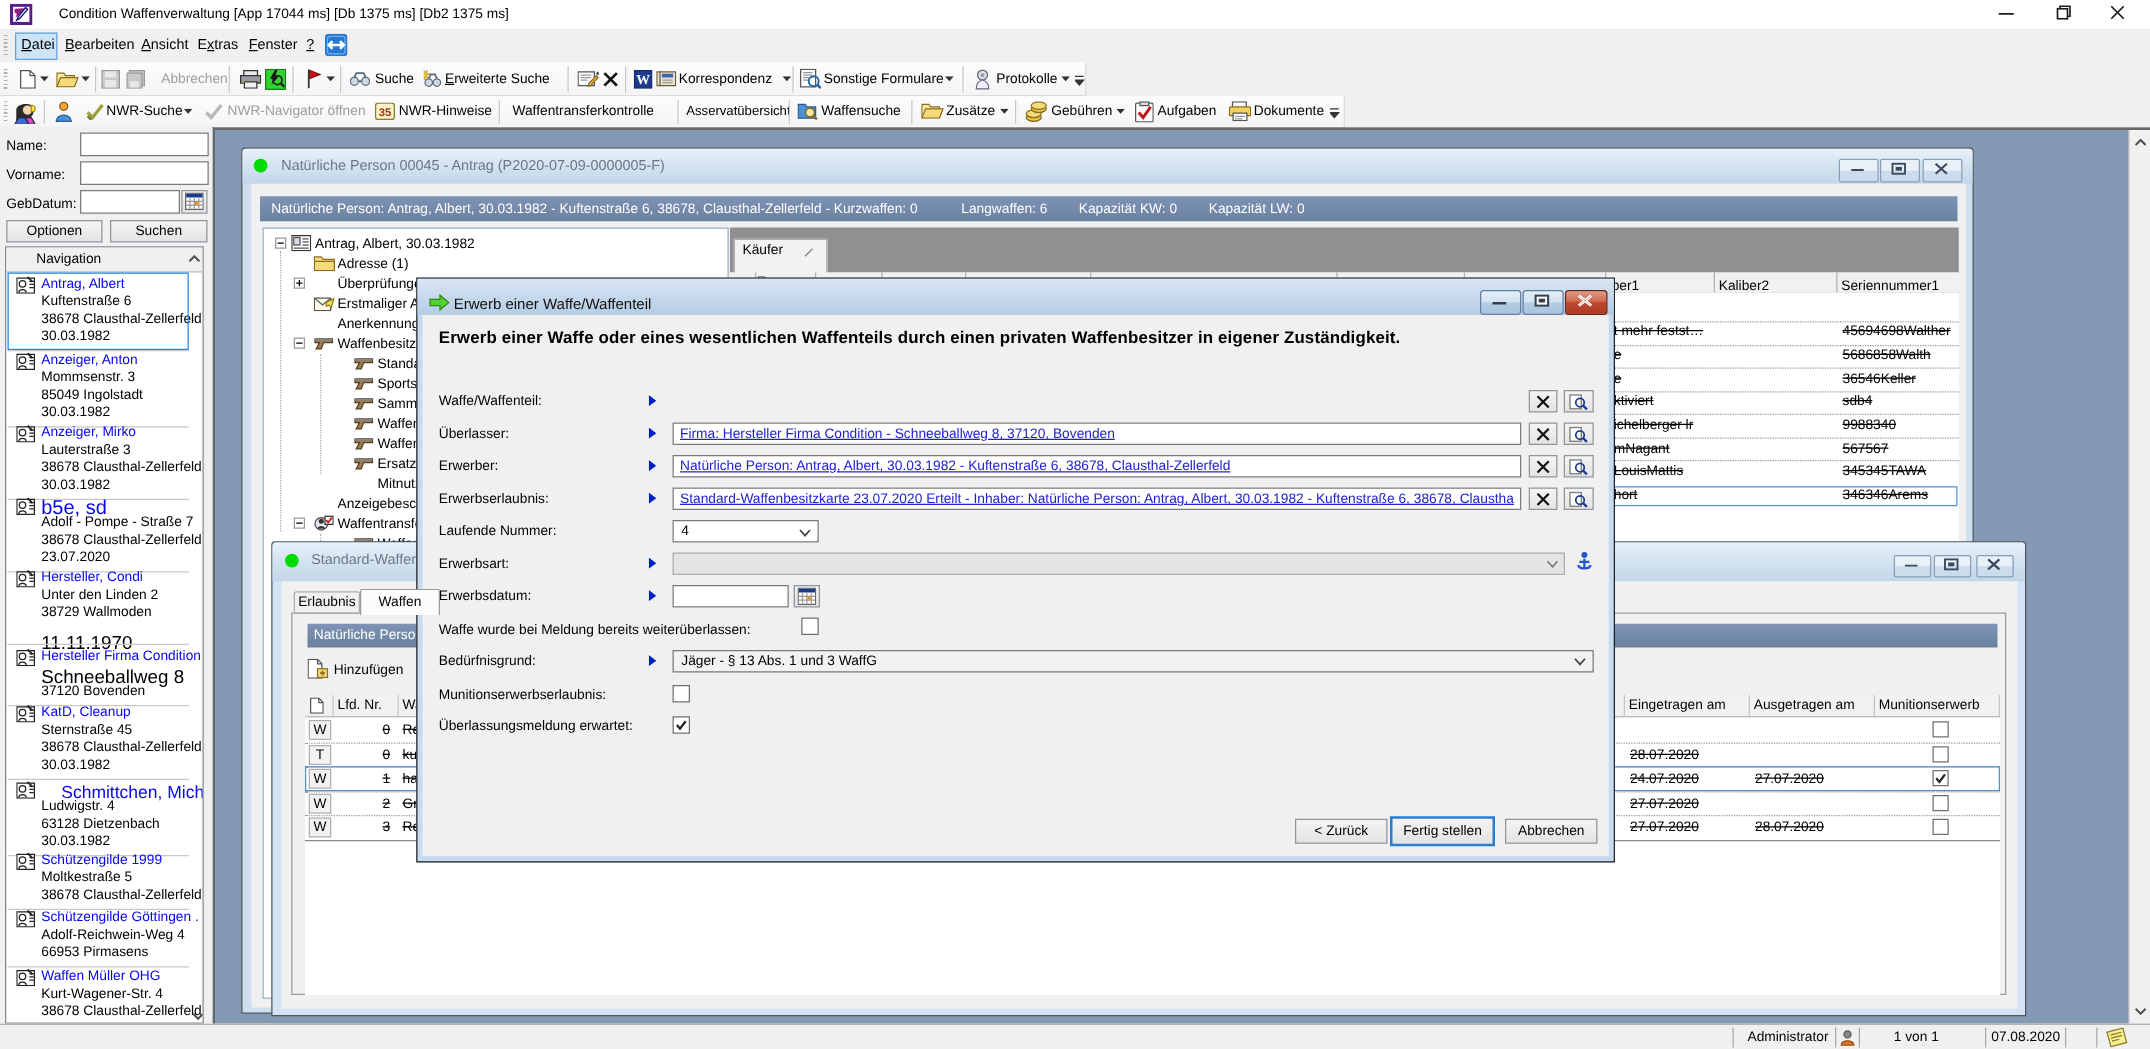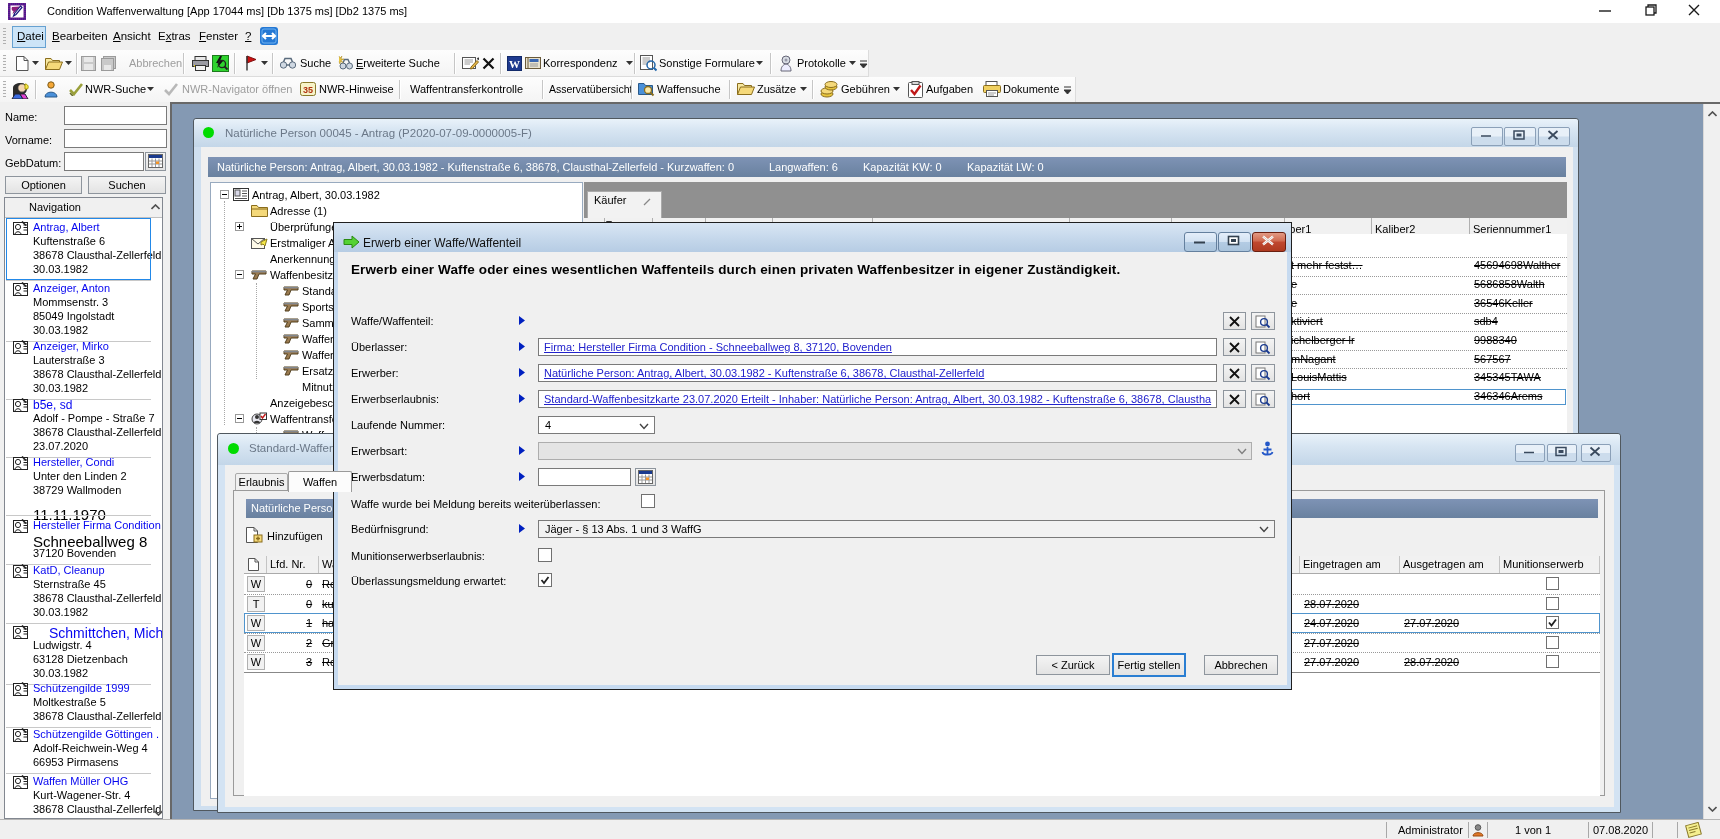--- a/index.html
+++ b/index.html
@@ -341,21 +341,21 @@
           <div class="a t" style="left:28px;top:170px;font-size:11px">38678 Clausthal-Zellerfeld</div>
           <div class="a t" style="left:28px;top:184px;font-size:11px">30.03.1982</div>
           <div class="a" style="left:1px;top:201px;width:145px;height:1px;background:#c8c8c8"></div>
           <div class="a" style="left:8px;top:200px"><svg width="17" height="14" viewBox="0 0 17 14">
               <rect x="0.5" y="1.5" width="14" height="12" fill="#fff" stroke="#222"></rect>
               <circle cx="5" cy="6" r="2.6" fill="none" stroke="#222"></circle>
               <path d="M2 13 C2.5 10 7.5 10 8 13" fill="none" stroke="#222"></path>
               <path d="M10.5 4 H14 M10.5 6.5 H14 M10.5 9 H14" stroke="#222"></path>
               <path d="M9 0.5 l4 4" stroke="#222" stroke-width="1.6"></path>
             </svg></div>
-          <div class="a t" style="left:28px;top:200px;color:#0505f0;font-size:12px">b5e, sd</div>
+          <div class="a t" style="left:28px;top:200px;color:#0505f0;font-size:16px">b5e, sd</div>
           <div class="a t" style="left:28px;top:214px;font-size:11px">Adolf - Pompe - Straße 7</div>
           <div class="a t" style="left:28px;top:228px;font-size:11px">38678 Clausthal-Zellerfeld</div>
           <div class="a t" style="left:28px;top:242px;font-size:11px">23.07.2020</div>
           <div class="a" style="left:1px;top:259px;width:145px;height:1px;background:#c8c8c8"></div>
           <div class="a" style="left:8px;top:258px"><svg width="17" height="14" viewBox="0 0 17 14">
               <rect x="0.5" y="1.5" width="14" height="12" fill="#fff" stroke="#222"></rect>
               <circle cx="5" cy="6" r="2.6" fill="none" stroke="#222"></circle>
               <path d="M2 13 C2.5 10 7.5 10 8 13" fill="none" stroke="#222"></path>
               <path d="M10.5 4 H14 M10.5 6.5 H14 M10.5 9 H14" stroke="#222"></path>
               <path d="M9 0.5 l4 4" stroke="#222" stroke-width="1.6"></path>
@@ -839,21 +839,21 @@
             <path d="M1 1 L5 5.5 L9 1" stroke="#444" stroke-width="1.4" fill="none"></path>
           </svg>
         </div>
         <div class="a t" style="left:13px;top:298px">Munitionserwerbserlaubnis:</div>
         <div class="a cb" style="left:200px;top:296px;width:14px;height:14px"></div>
         <div class="a t" style="left:13px;top:323px">Überlassungsmeldung erwartet:</div>
         <div class="a cb" style="left:200px;top:321px;width:14px;height:14px"><svg width="12" height="12">
             <path d="M2.5 6 L5 9 L9.5 3" stroke="#222" stroke-width="1.8" fill="none"></path>
           </svg></div>
         <div class="a btn" style="left:698px;top:403px;width:74px;height:20px;padding-top:3px">&lt; Zurück</div>
-        <div class="a" style="left:774px;top:401px;width:74px;height:24px;border:2px solid #2a7ed2;box-sizing:border-box;background:linear-gradient(#f4f4f4,#e3e3e3);text-align:center;padding-top:4px">Fertig stellen</div>
+        <div class="a" style="left:774px;top:401px;width:84px;height:24px;border:2px solid #2a7ed2;box-sizing:border-box;background:linear-gradient(#f4f4f4,#e3e3e3);text-align:center;padding-top:4px">Fertig stellen</div>
         <div class="a btn" style="left:866px;top:403px;width:74px;height:20px;padding-top:3px">Abbrechen</div>
       </div>
   </div>
 
 </div>
 
 <div class="a" style="left:0;top:819px;width:1720px;height:20px;background:#f0f0f0;border-top:1px solid #b5b5b5;font-size:11px">
   <div class="a" style="left:1386px;top:2px;width:1px;height:16px;background:#a8a8a8"></div>
   <div class="a" style="left:1468px;top:2px;width:1px;height:16px;background:#a8a8a8"></div>
   <div class="a" style="left:1487px;top:2px;width:1px;height:16px;background:#a8a8a8"></div>

